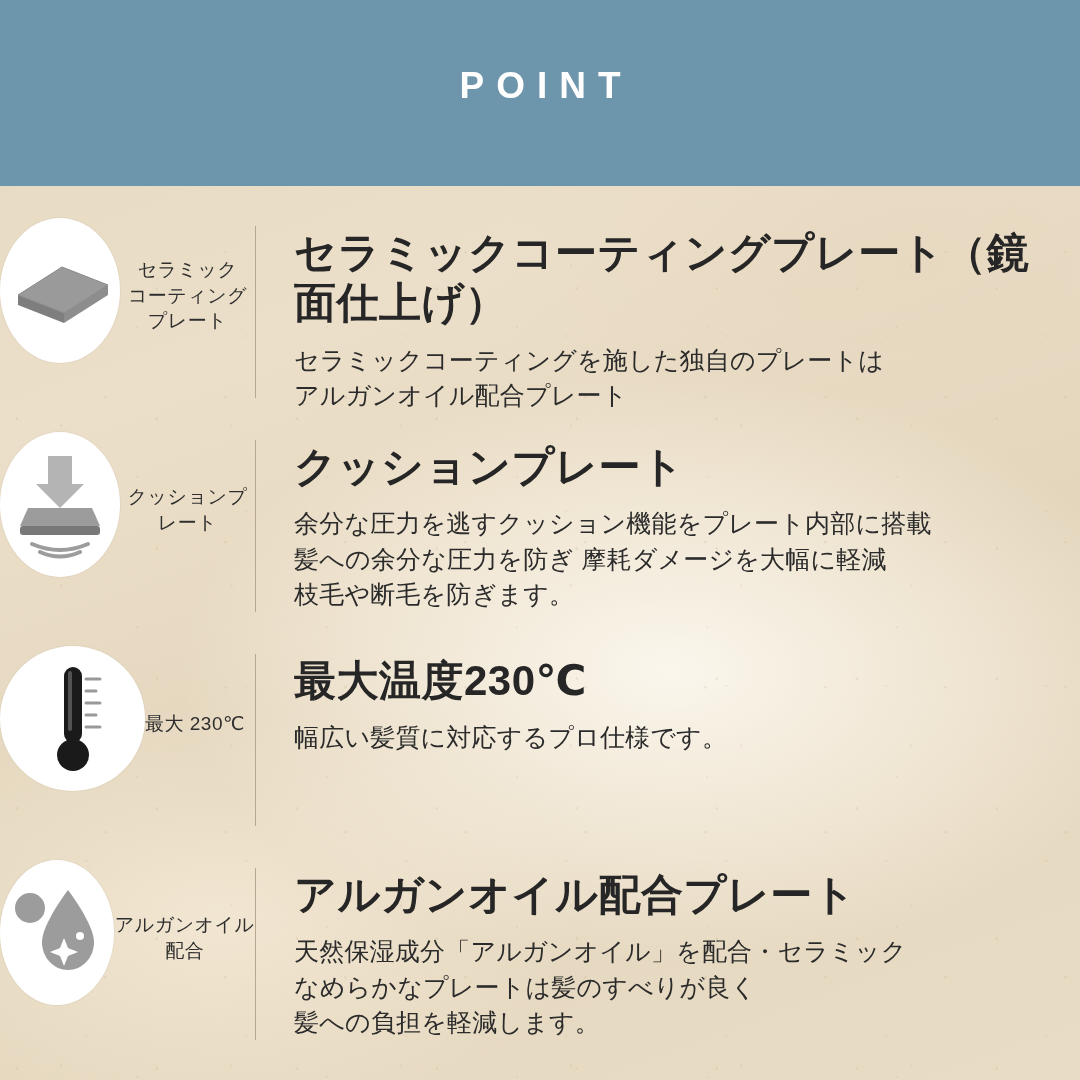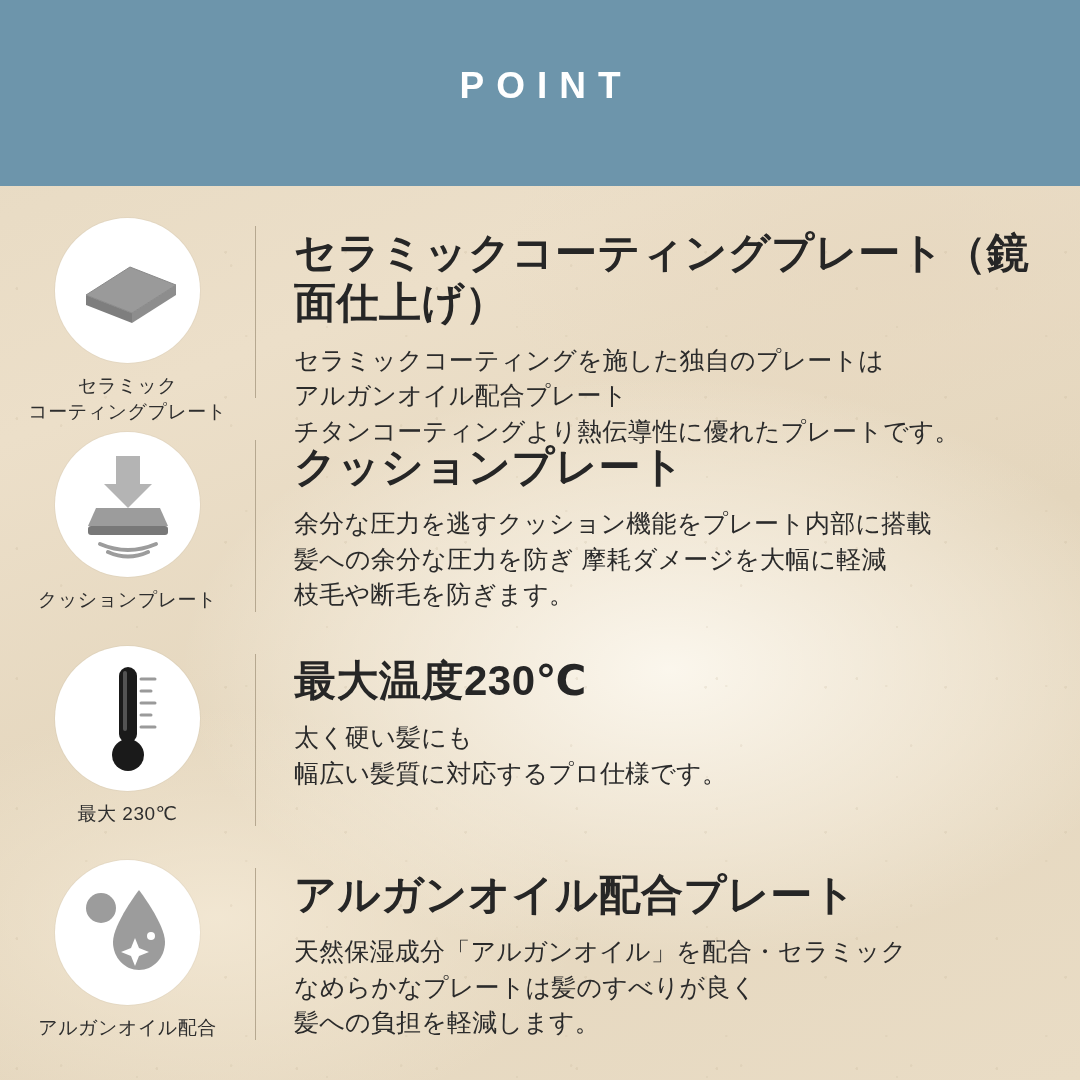--- a/index.html
+++ b/index.html
@@ -75,21 +75,21 @@
     position: relative;
     display: flex;
     align-items: flex-start;
     height: 214px;
     box-sizing: border-box;
   }
   .icon-col {
     width: 255px;
     flex: 0 0 255px;
     display: flex;
-    flex-direction: column;
+    flex-direction: row;
     align-items: center;
     padding-top: 16px;
   }
   .circle {
     width: 145px;
     height: 145px;
     border-radius: 50%;
     background: #ffffff;
     display: flex;
     align-items: center;
@@ -162,21 +162,20 @@
           <div>セラミック</div>
           <div>コーティングプレート</div>
         </div>
       </div>
       <div class="divider"></div>
       <div class="text-col">
         <div class="f-title">セラミックコーティングプレート（鏡面仕上げ）</div>
         <div class="f-body">
           <div>セラミックコーティングを施した独自のプレートは</div>
           <div>アルガンオイル配合プレート</div>
-          <div>チタンコーティングより熱伝導性に優れたプレートです。</div>
         </div>
       </div>
     </div>
 
     <div class="feature">
       <div class="icon-col">
         <div class="circle">
           <svg class="ico" width="120" height="110" viewBox="0 0 120 110" aria-hidden="true">
 
             <polygon points="48,6 72,6 72,34 84,34 60,58 36,34 48,34" fill="#b4b4b4"></polygon>
@@ -220,21 +219,20 @@
           </svg>
         </div>
         <div class="icon-caption">
           <div>最大 230℃</div>
         </div>
       </div>
       <div class="divider"></div>
       <div class="text-col">
         <div class="f-title">最大温度230℃</div>
         <div class="f-body">
-          <div>太く硬い髪にも</div>
           <div>幅広い髪質に対応するプロ仕様です。</div>
         </div>
       </div>
     </div>
 
     <div class="feature">
       <div class="icon-col">
         <div class="circle">
           <svg class="ico" width="110" height="110" viewBox="0 0 110 110" aria-hidden="true">
             <circle cx="28" cy="30" r="15" fill="#9c9c9c"></circle>

